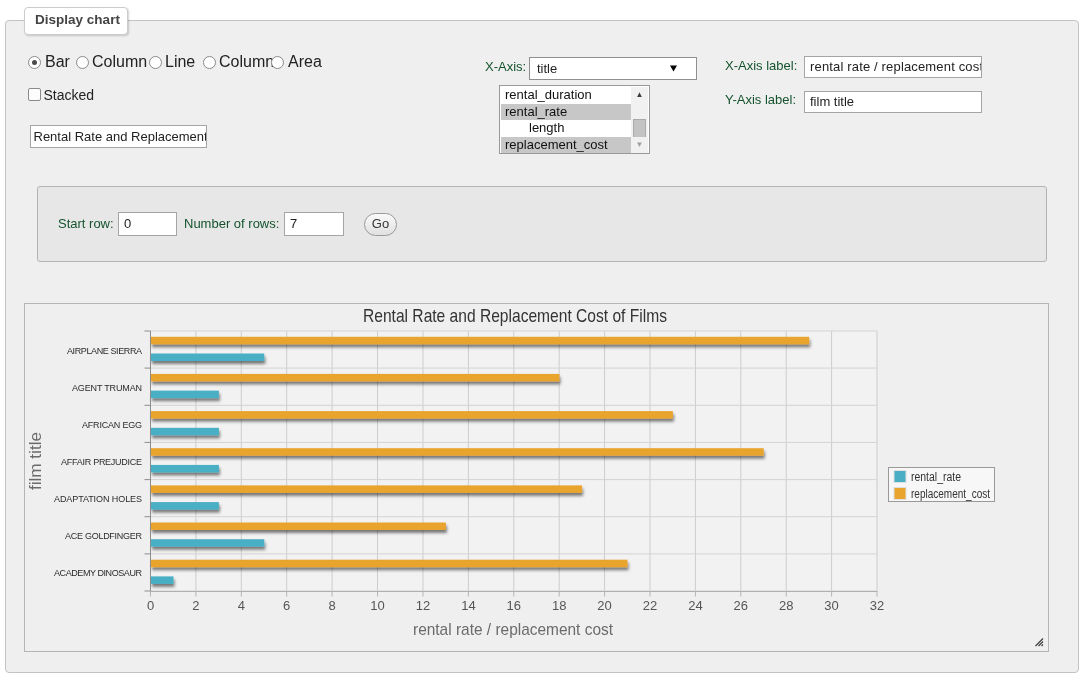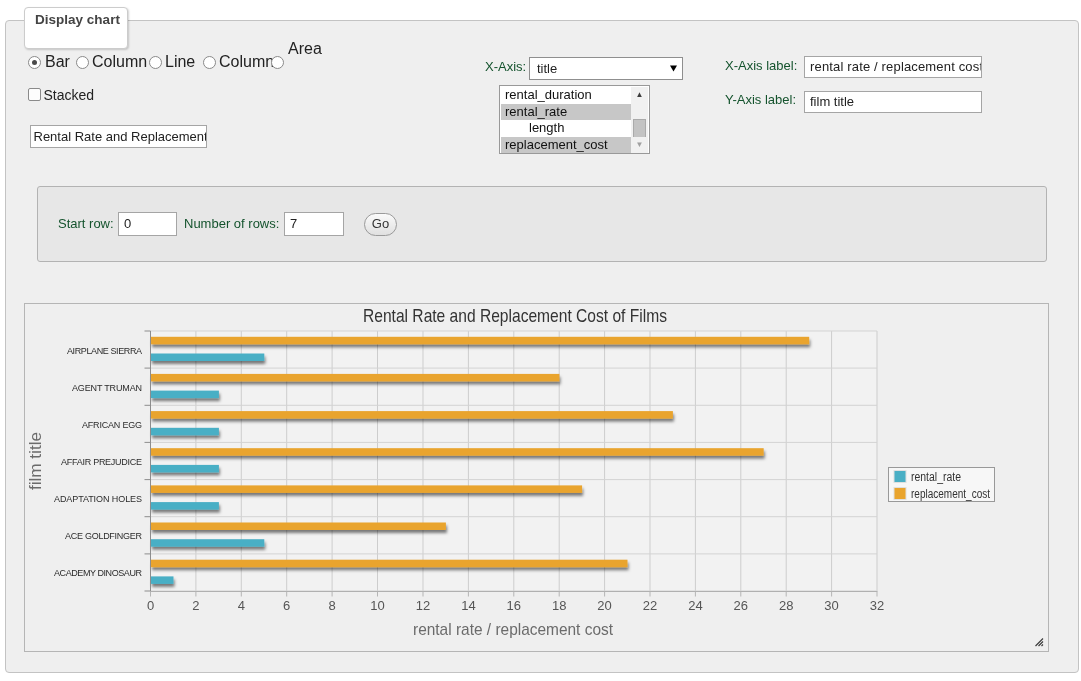--- a/index.html
+++ b/index.html
@@ -1,48 +1,48 @@
 <!DOCTYPE html>
 <html><head>
 <meta charset="utf-8">
 <style>
   html,body{margin:0;padding:0;background:#fff;width:1081px;height:681px;overflow:hidden;}
   body{font-family:"Liberation Sans",sans-serif;position:relative;}
   .abs{position:absolute;}
   #fieldset{left:5px;top:20px;width:1074px;height:653px;background:#efefef;border:1px solid #c3c3c3;border-radius:4px;box-sizing:border-box;}
-  #legendbox{left:24px;top:7px;width:104px;height:42px;background:#fff;border:1px solid #ccc;border-radius:4px;box-shadow:1px 1px 2px rgba(0,0,0,0.18);box-sizing:border-box;text-align:center;line-height:24px;font-size:13.5px;font-weight:bold;color:#444;text-indent:3px;}
+  #legendbox{left:24px;top:7px;width:104px;height:28px;background:#fff;border:1px solid #ccc;border-radius:4px;box-shadow:1px 1px 2px rgba(0,0,0,0.18);box-sizing:border-box;text-align:center;line-height:24px;font-size:13.5px;font-weight:bold;color:#444;text-indent:3px;}
   .radio{width:13px;height:13px;border-radius:50%;background:#fff;border:1px solid #8a8a8a;box-sizing:border-box;}
   .radio.sel::after{content:"";position:absolute;left:3px;top:3px;width:5px;height:5px;border-radius:50%;background:#4a4a4a;}
   .lbl16{font-size:16px;color:#222;}
   .lbl13{font-size:13px;color:#14532d;}
   .checkbox{width:13px;height:13px;background:#fdfdfd;border:1px solid #8a8a8a;box-sizing:border-box;border-radius:2px;}
   .tinput{background:#fff;border:1px solid #a5a5a5;box-sizing:border-box;font-size:13px;color:#222;white-space:nowrap;overflow:hidden;}
   #graybox{left:37px;top:186px;width:1010px;height:76px;background:#e7e7e7;border:1px solid #b3b3b3;border-radius:3px;box-sizing:border-box;}
   #gobtn{left:364px;top:213px;width:33px;height:23px;border:1px solid #9a9a9a;border-radius:12px;background:linear-gradient(#fafafa,#e0e0e0);box-sizing:border-box;text-align:center;font-size:13px;color:#333;line-height:20px;}
   #chartbox{left:24px;top:303px;width:1025px;height:349px;background:#efefef;border:1px solid #b5b5b5;box-sizing:border-box;}
-  #selectbox{left:529px;top:57px;width:154px;height:23px;background:#fff;border:1px solid #8f8f8f;box-sizing:border-box;font-size:13px;color:#222;line-height:21px;}
+  #selectbox{left:529px;top:57px;width:168px;height:23px;background:#fff;border:1px solid #8f8f8f;box-sizing:border-box;font-size:13px;color:#222;line-height:21px;}
   #listbox{left:499px;top:85px;width:151px;height:69px;background:#fff;border:1px solid #999;box-sizing:border-box;}
   .litem{position:absolute;left:1px;width:132px;height:16.5px;font-size:13px;color:#111;padding-left:4px;box-sizing:border-box;line-height:16.5px;}
   .litem.sel{background:#c7c7c7;}
 </style>
 </head>
 <body>
   <div class="abs" id="fieldset"></div>
   <div class="abs" id="legendbox">Display chart</div>
 
   <div class="abs radio sel" style="left:28px;top:56px;"></div>
   <div class="abs lbl16" style="left:45px;top:53px;">Bar</div>
   <div class="abs radio" style="left:76px;top:56px;"></div>
   <div class="abs lbl16" style="left:92px;top:53px;">Column</div>
   <div class="abs radio" style="left:149px;top:56px;"></div>
   <div class="abs lbl16" style="left:165px;top:53px;">Line</div>
   <div class="abs radio" style="left:203px;top:56px;"></div>
   <div class="abs lbl16" style="left:219px;top:53px;">Column</div>
   <div class="abs radio" style="left:271px;top:56px;"></div>
-  <div class="abs lbl16" style="left:288px;top:40px;">Area</div>
+  <div class="abs lbl16" style="left:288px;top:53px;">Area</div>
 
   <div class="abs checkbox" style="left:28px;top:88px;"></div>
   <div class="abs lbl16" style="left:43.5px;top:87px;font-size:14px;">Stacked</div>
 
   <div class="abs tinput" style="left:30px;top:125px;width:177px;height:23px;line-height:21px;padding-left:2.5px;">Rental Rate and Replacement Cost of Films</div>
 
   <div class="abs lbl13" style="left:485px;top:59px;">X-Axis:</div>
   <div class="abs" id="selectbox"><span style="padding-left:7px;">title</span><svg style="position:absolute;left:139px;top:6.5px;" width="9" height="8">
       <polygon points="1,0.5 8,0.5 4.5,6.5" fill="#000"></polygon>
     </svg></div>

